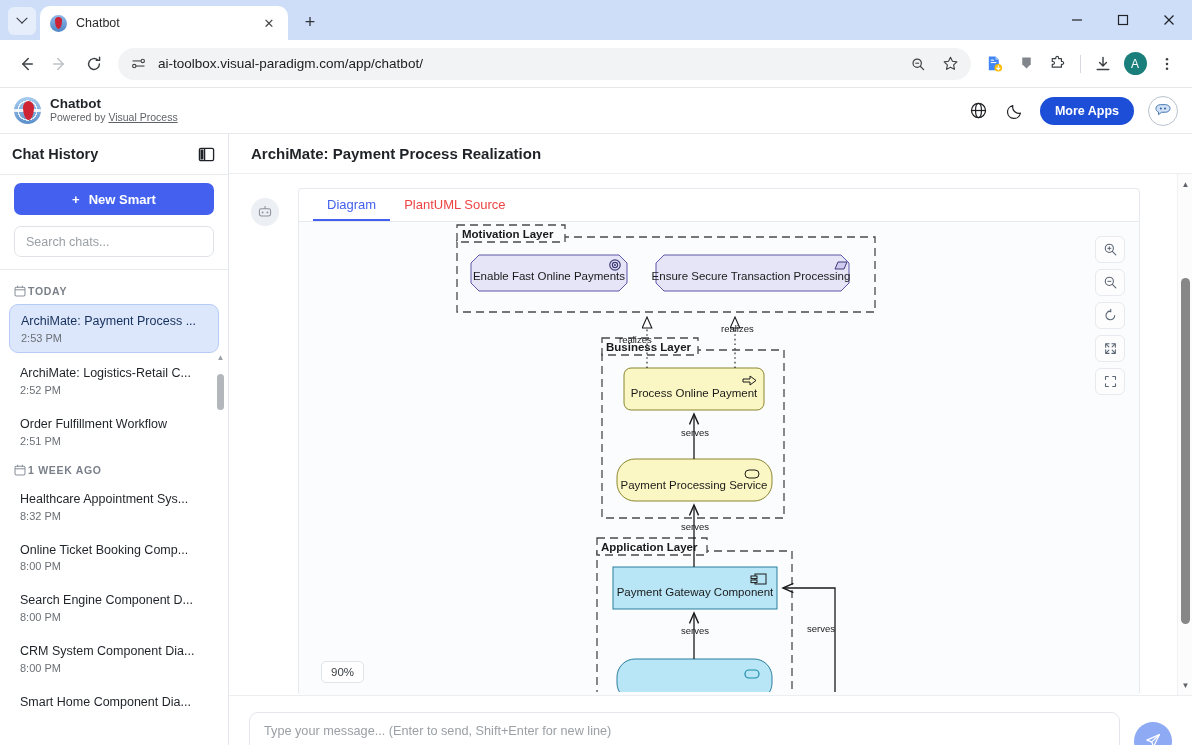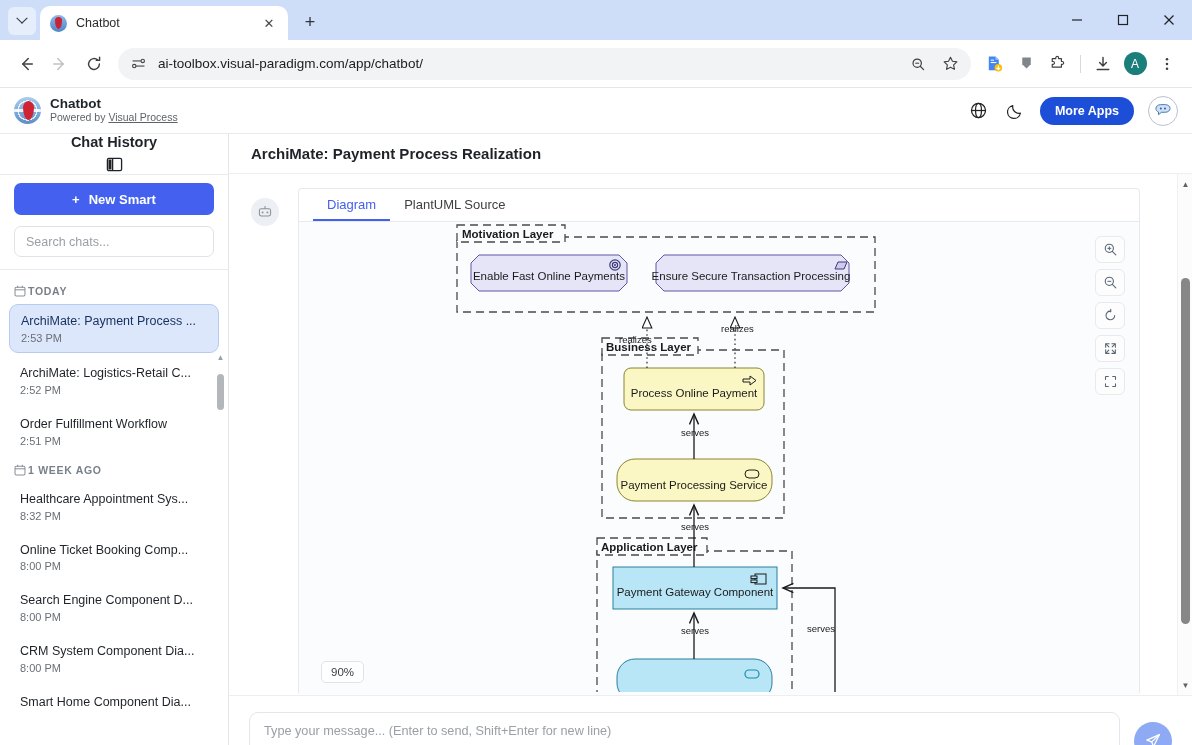--- a/index.html
+++ b/index.html
@@ -221,21 +221,20 @@
     border-right: 1px solid #e3e6ea;
     display: flex; flex-direction: column;
     background: #ffffff;
     flex: none;
   }
   .sidebar-head {
     height: 40px;
     display: flex; align-items: center;
     padding: 0 12px;
     justify-content: space-between;
-    flex-direction: column;
   }
   .sidebar-title { font-size: 14.5px; font-weight: bold; color: #1f2328; }
   .panel-toggle { width: 20px; height: 20px; cursor: pointer; display:flex; align-items:center; justify-content:center; }
   .sidebar-top {
     padding: 8px 14px 12px 14px;
     border-bottom: 1px solid #e9ecef;
     border-top: 1px solid #e9ecef;
   }
   .new-chat-btn {
     width: 100%;
@@ -350,21 +349,21 @@
   }
   .tabs-row {
     display: flex;
     border-bottom: 1px solid #e6e9ed;
     padding: 0 14px;
     height: 33px;
     align-items: stretch;
   }
   .tab-item {
     font-size: 13px;
-    color: #404040;
+    color: #ef4444;
     padding: 0 14px;
     display: flex; align-items: center;
     cursor: pointer;
     border-bottom: 2px solid transparent;
   }
   .tab-item.active { color: #4361ee; border-bottom-color: #4361ee; font-weight: normal; }
 
   .canvas-wrap { flex: 1; position: relative; overflow: hidden; background: #fbfcfd; }
   .zoom-badge {
     position: absolute; left: 22px; bottom: 12px;

